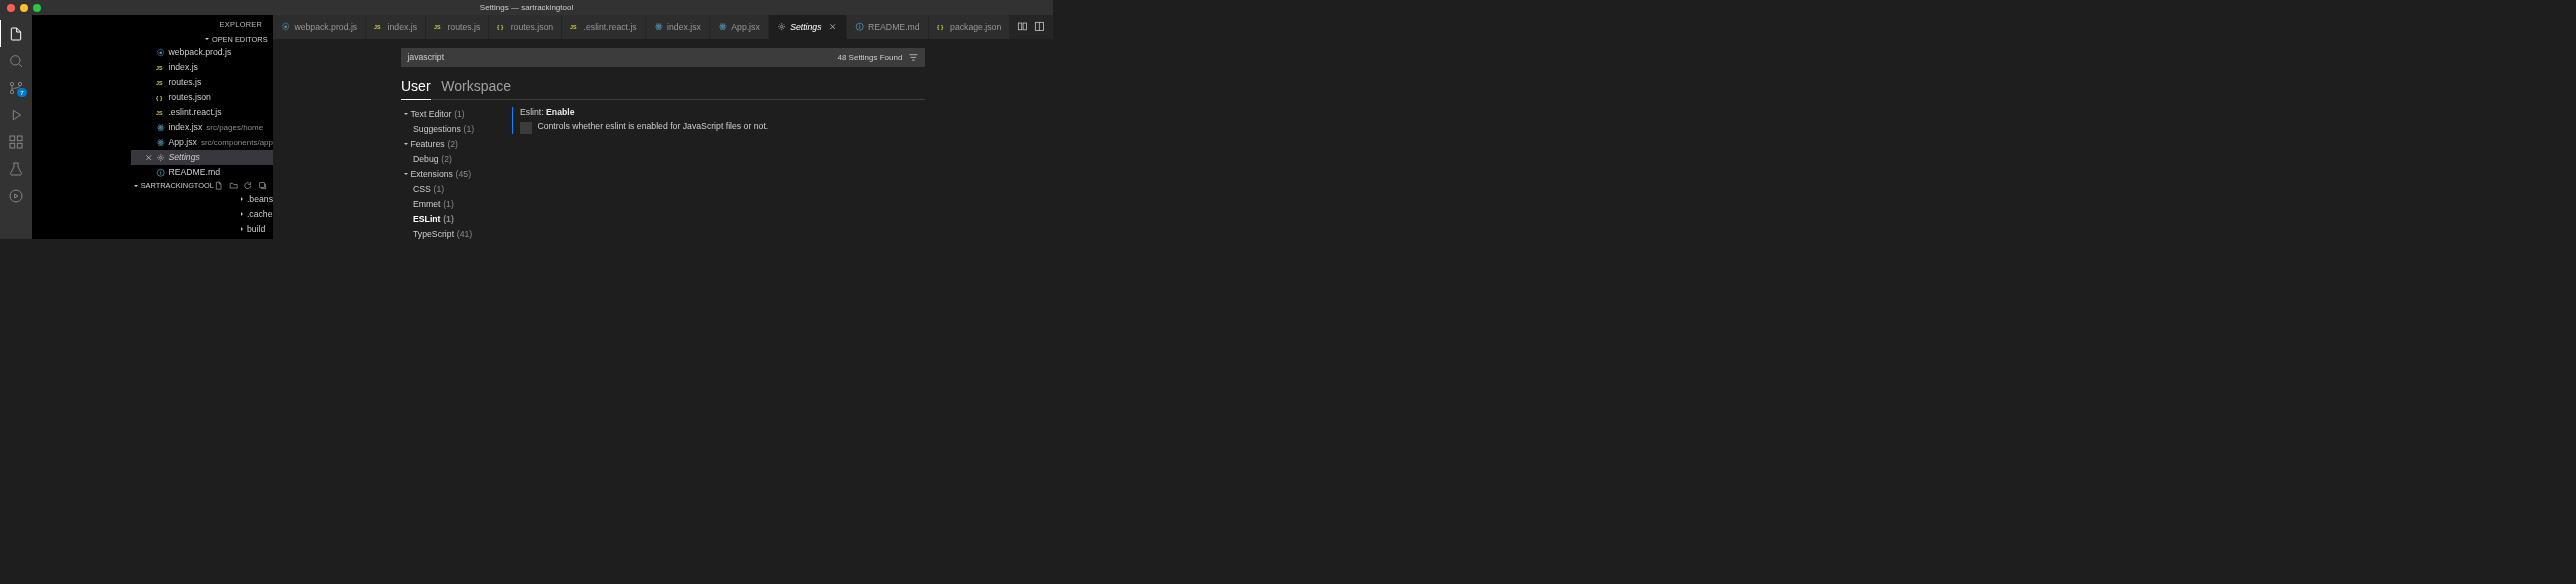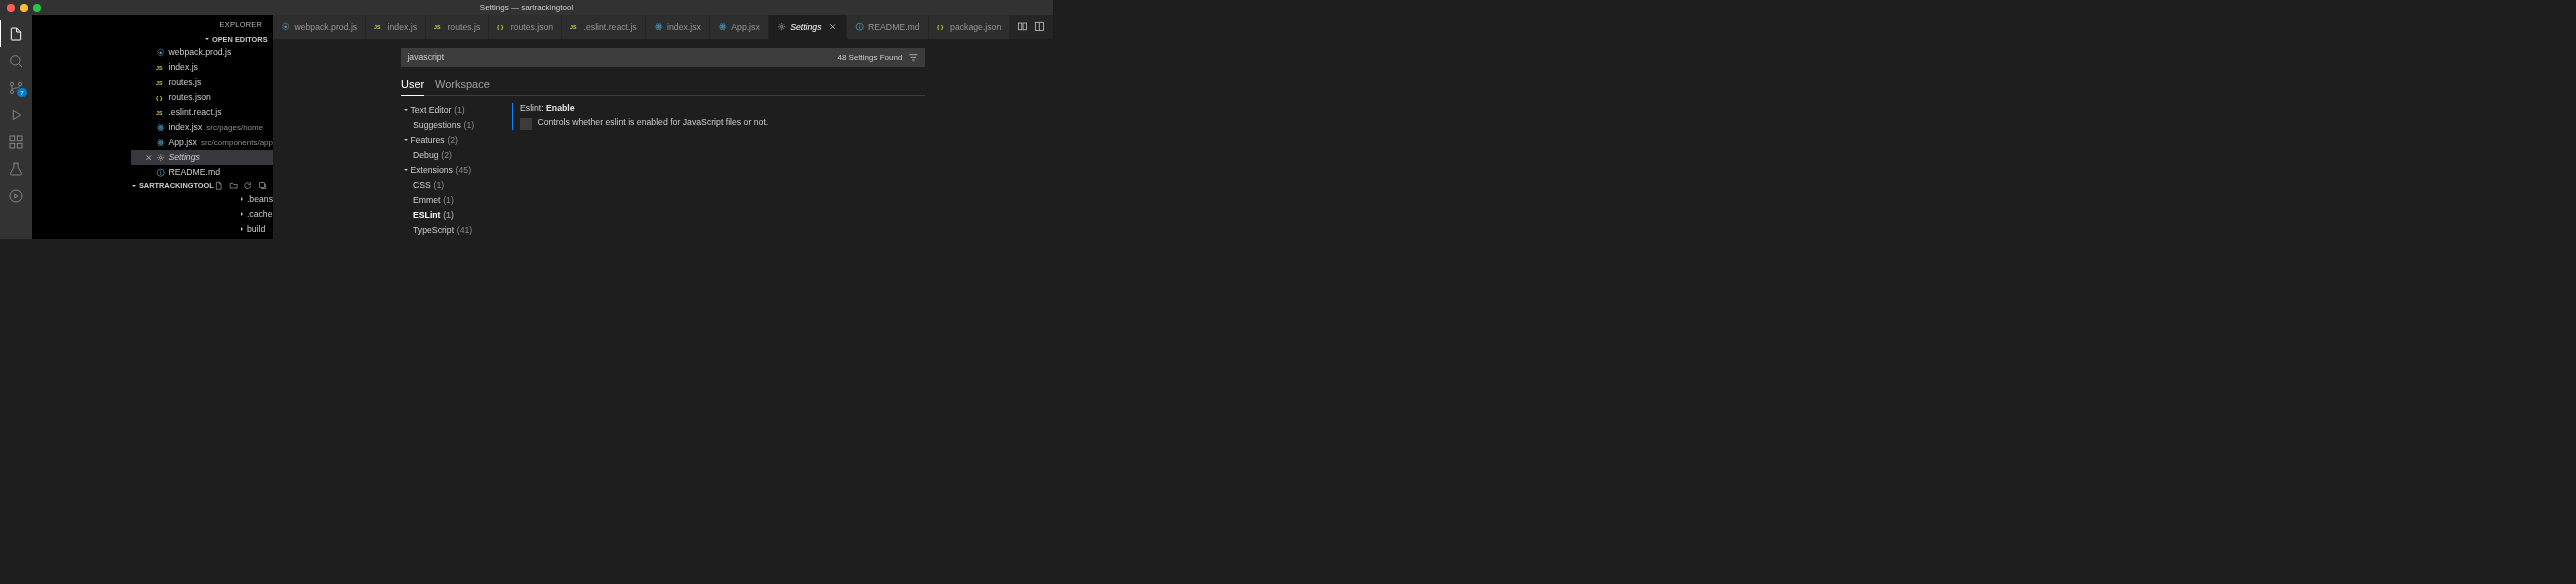--- a/index.html
+++ b/index.html
@@ -20,21 +20,21 @@
 
 .activity-bar { width: 32px; background: #333333; display: flex; flex-direction: column; align-items: center; padding-top: 5.4px; }
 .activity-item { width: 32px; height: 27px; display: flex; align-items: center; justify-content: center; color: #858585; cursor: pointer; position: relative; }
 .activity-item.active { color: #ffffff; }
 .activity-item.active::before { content: ""; position: absolute; left: 0; top: 0; bottom: 0; width: 1.3px; background: #ffffff; }
 .activity-badge { position: absolute; bottom: 4px; right: 5.4px; background: #007acc; color: #fff; border-radius: 5.4px; font-size: 6px; min-width: 9.4px; height: 9.4px; display: flex; align-items: center; justify-content: center; padding: 0 2px; }
 
 
 .sidebar { width: 241px; background: #000000; display: flex; flex-direction: column; overflow: hidden; align-items: flex-end; }
 .sidebar-title { padding: 5.4px 10.8px 4px 13.4px; font-size: 7.4px; color: #bbbbbb; letter-spacing: 0.3px; }
-.section-header { display: flex; align-items: center; padding: 1.3px 5.4px 1.3px 2.7px; font-size: 7.4px; font-weight: 700; color: #cccccc; cursor: pointer; }
+.section-header { display: flex; align-items: center; padding: 1.3px 5.4px 1.3px 2.7px; font-size: 7.4px; font-weight: 400; color: #cccccc; cursor: pointer; }
 .section-header .chev { width: 9.4px; display: inline-flex; justify-content: center; }
 .section-header .spacer { flex: 1; }
 .section-header .actions { display: flex; gap: 5.4px; color: #c5c5c5; }
 .section-header .actions svg { width: 9.4px; height: 9.4px; }
 .tree { padding-left: 0; }
 .tree-item { display: flex; align-items: center; height: 15px; padding-left: 13.4px; cursor: pointer; color: #cccccc; }
 .tree-item.active { background: #37373d; }
 .tree-item.italic { font-style: italic; }
 .tree-item .icon { width: 12px; display: inline-flex; justify-content: flex-start; }
 .tree-item .meta { color: #8a8a8a; margin-left: 4px; font-size: 8px; }
@@ -54,21 +54,21 @@
 .tab-icon { width: 9.4px; display: inline-flex; }
 .tab-actions { margin-left: auto; display: flex; align-items: center; gap: 6.7px; padding: 0 6.7px; color: #c5c5c5; }
 
 
 .settings-wrap { flex: 1; display: flex; justify-content: center; padding-top: 9.4px; overflow: hidden; }
 .settings-inner { width: 524px; }
 .search-row { display: flex; align-items: center; background: #3c3c3c; border: 0.7px solid #3c3c3c; height: 19px; padding: 0 5.4px; margin-bottom: 6.7px; }
 .search-input { flex: 1; background: transparent; border: none; outline: none; color: #cccccc; font-size: 8.7px; }
 .search-count { color: #cccccc; font-size: 8px; margin-right: 5.4px; }
 .scope-tabs { display: flex; gap: 10.8px; border-bottom: 0.7px solid #3c3c3c; margin-bottom: 6.7px; }
-.scope-tab { padding: 4px 0 5.4px 0; font-size: 11px; color: #a0a0a0; cursor: pointer; }
+.scope-tab { padding: 4px 0 5.4px 0; font-size: 14px; color: #a0a0a0; cursor: pointer; }
 .scope-tab.active { color: #ffffff; border-bottom: 0.7px solid #ffffff; margin-bottom: -0.7px; }
 .settings-body { display: flex; }
 .toc { width: 99px; font-size: 8.7px; }
 .toc-item { display: flex; align-items: center; height: 15px; cursor: pointer; color: #cccccc; }
 .toc-item .chev { width: 9.4px; display: inline-flex; justify-content: center; color: #c5c5c5; }
 .toc-item.child { padding-left: 12px; }
 .toc-item .count { color: #8a8a8a; margin-left: 2.7px; }
 .toc-item.bold { font-weight: 700; color: #ffffff; }
 .setting-detail { flex: 1; padding-left: 12px; }
 .setting-block { border-left: 1.3px solid #0a84ff; padding-left: 7px; }

